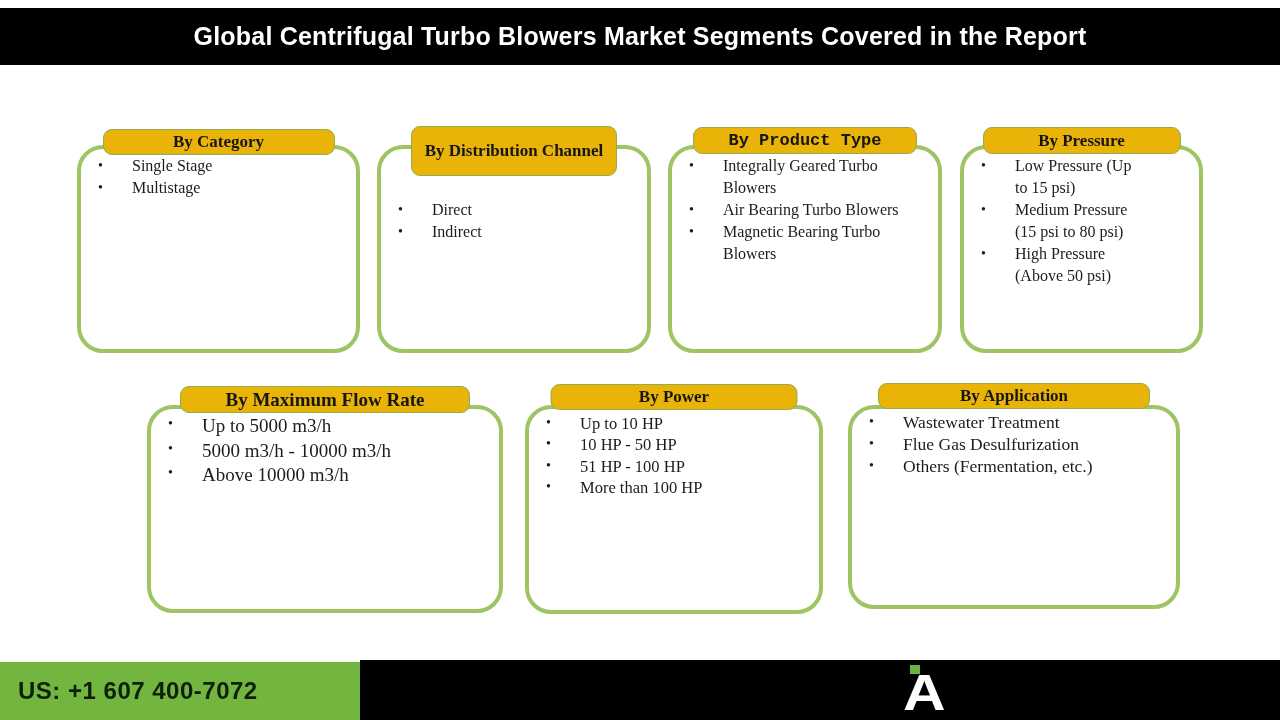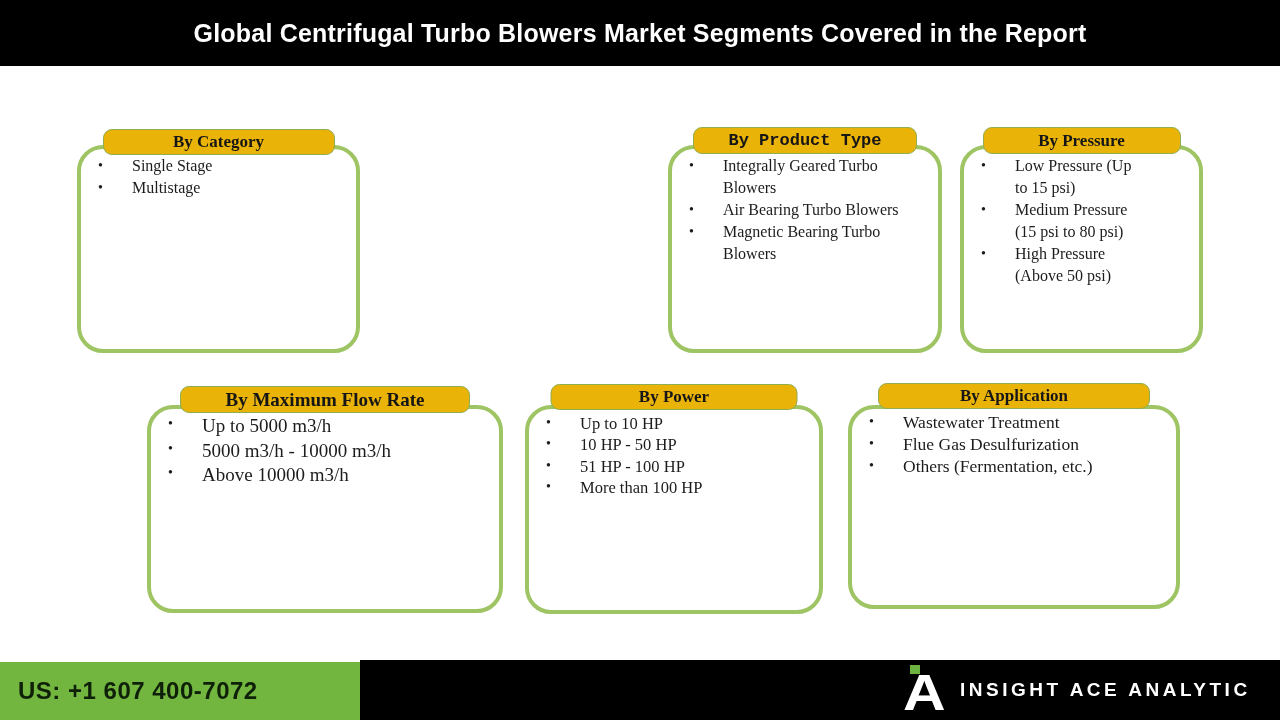--- a/index.html
+++ b/index.html
@@ -2,21 +2,21 @@
 <html><head>
 <meta charset="utf-8">
 <style>
   html,body{margin:0;padding:0;background:#fff;}
   .stage{
     position:relative;width:1280px;height:720px;background:#ffffff;
     overflow:hidden;font-family:"Liberation Serif","DejaVu Serif",serif;
   }
   
   .titlebar{
-    position:absolute;left:0;top:0;width:1280px;height:66px;background:#000000;
+    position:absolute;left:0;top:8px;width:1280px;height:57px;background:#000000;
     display:flex;align-items:center;justify-content:center;
   }
   .titlebar h1{
     margin:0;color:#ffffff;font-family:"Liberation Sans","DejaVu Sans",sans-serif;
     font-size:25px;font-weight:700;letter-spacing:.2px;
   }
   
   .seg{
     position:absolute;background:#ffffff;border:4px solid #9ec464;
     border-radius:26px;box-sizing:border-box;
@@ -95,20 +95,27 @@
   </header>
 
   <section class="seg" id="box1">
     <div class="tab">By Category</div>
     <ul>
       <li>Single Stage</li>
       <li>Multistage</li>
     </ul>
   </section>
 
+  <section class="seg" id="box2">
+    <div class="tab">By Distribution Channel</div>
+    <ul>
+      <li>Direct</li>
+      <li>Indirect</li>
+    </ul>
+  </section>
 
   <section class="seg" id="box3">
     <div class="tab">By Product Type</div>
     <ul>
       <li>Integrally Geared Turbo Blowers</li>
       <li>Air Bearing Turbo Blowers</li>
       <li>Magnetic Bearing Turbo Blowers</li>
     </ul>
   </section>
 
@@ -147,20 +154,19 @@
       <li>Flue Gas Desulfurization</li>
       <li>Others (Fermentation, etc.)</li>
     </ul>
   </section>
 
   <div class="footer-black">
     <div class="logo">
       <span class="logo-dot"></span>
       <span class="logo-letter">A</span>
     </div>
-    <div class="brand">INSIGHT ACE ANALYTIC</div>
   </div>
 
   <div class="footer-green">
     <span class="phone">US: +1 607 400-7072</span>
   </div>
 
 </div>
 
 </body></html>

